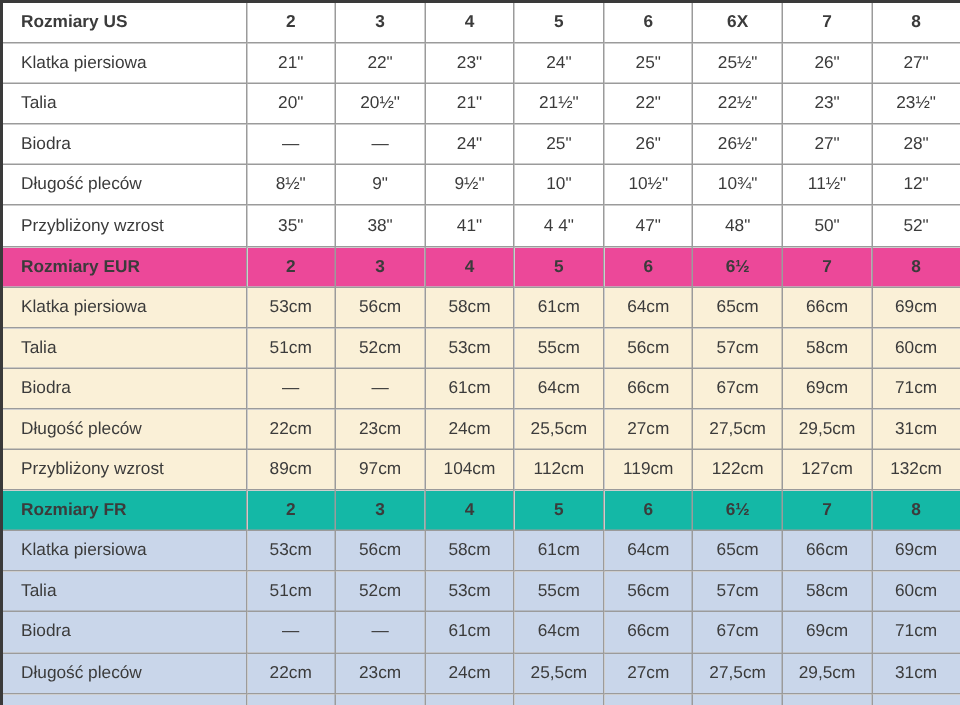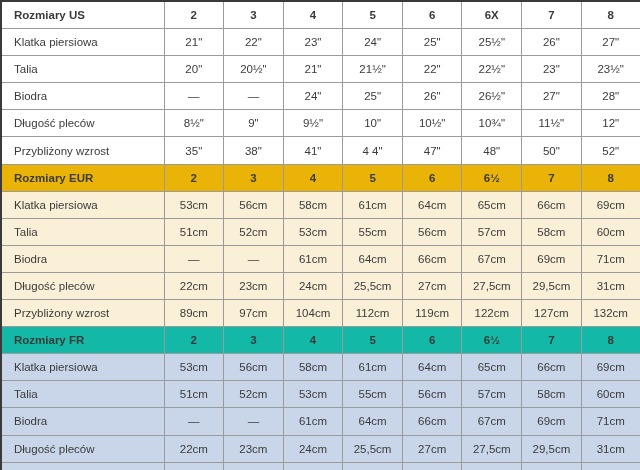--- a/index.html
+++ b/index.html
@@ -54,21 +54,21 @@
   tr.section-head td.rowlabel {
     font-size: 13px;
   }
 
   
   tbody.sec-us td { background: #ffffff; }
   tbody.sec-us tr.section-head td { background: #ffffff; }
 
   
   tbody.sec-eur td { background: #faf0d7; border-color: #c9b98e; }
-  tbody.sec-eur tr.section-head td { background: #eab308; }
+  tbody.sec-eur tr.section-head td { background: #ec4899; }
 
   
   tbody.sec-fr td { background: #c9d6ea; border-color: #8c9cb8; }
   tbody.sec-fr tr.section-head td { background: #14b8a6; }
 
   
   tbody.sec-eur tr.section-head td,
   tbody.sec-fr  tr.section-head td {
     border-top: 2px solid #3a3a3a;
   }

